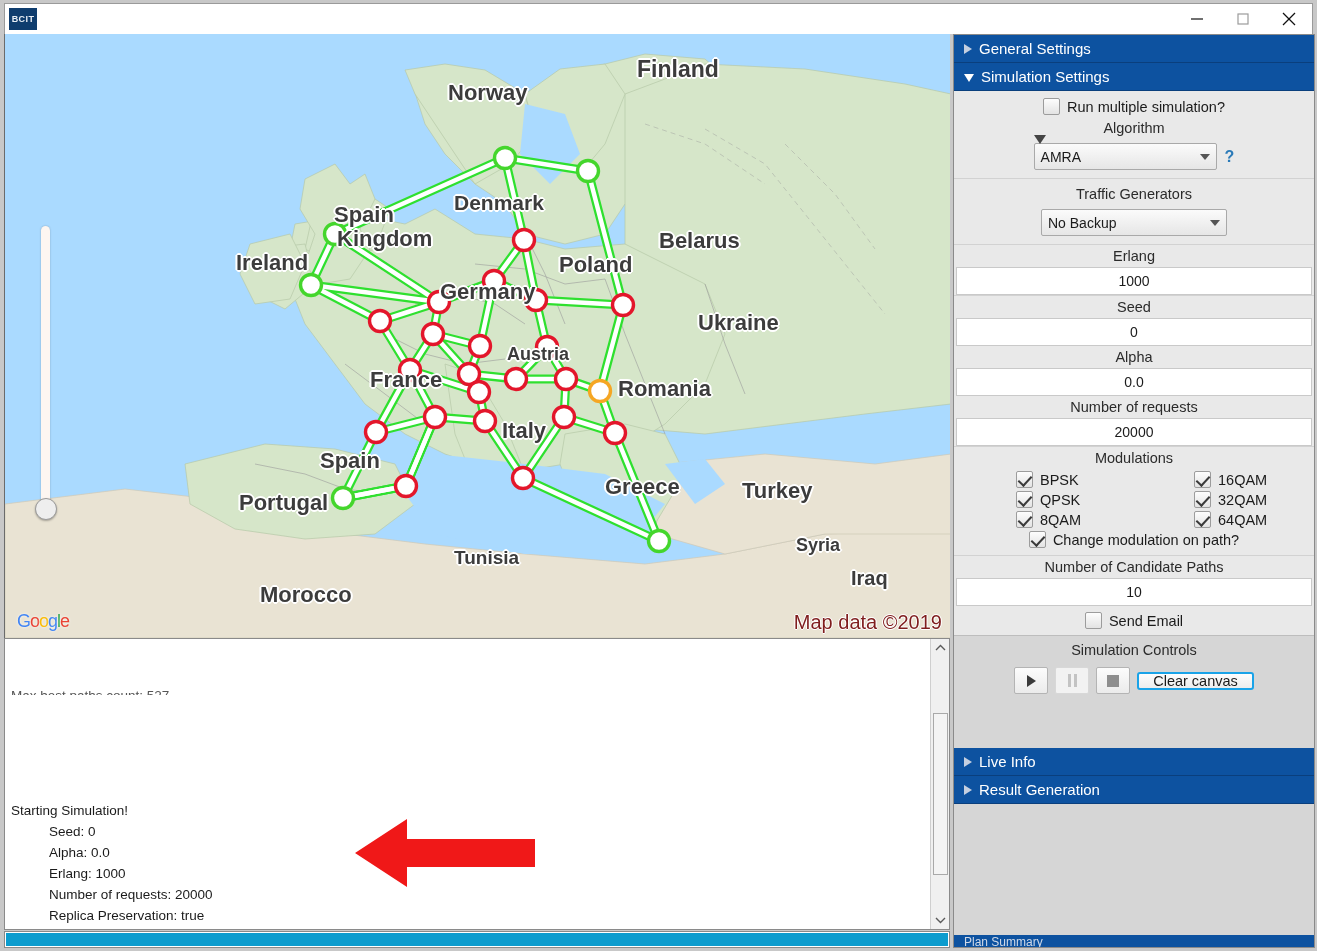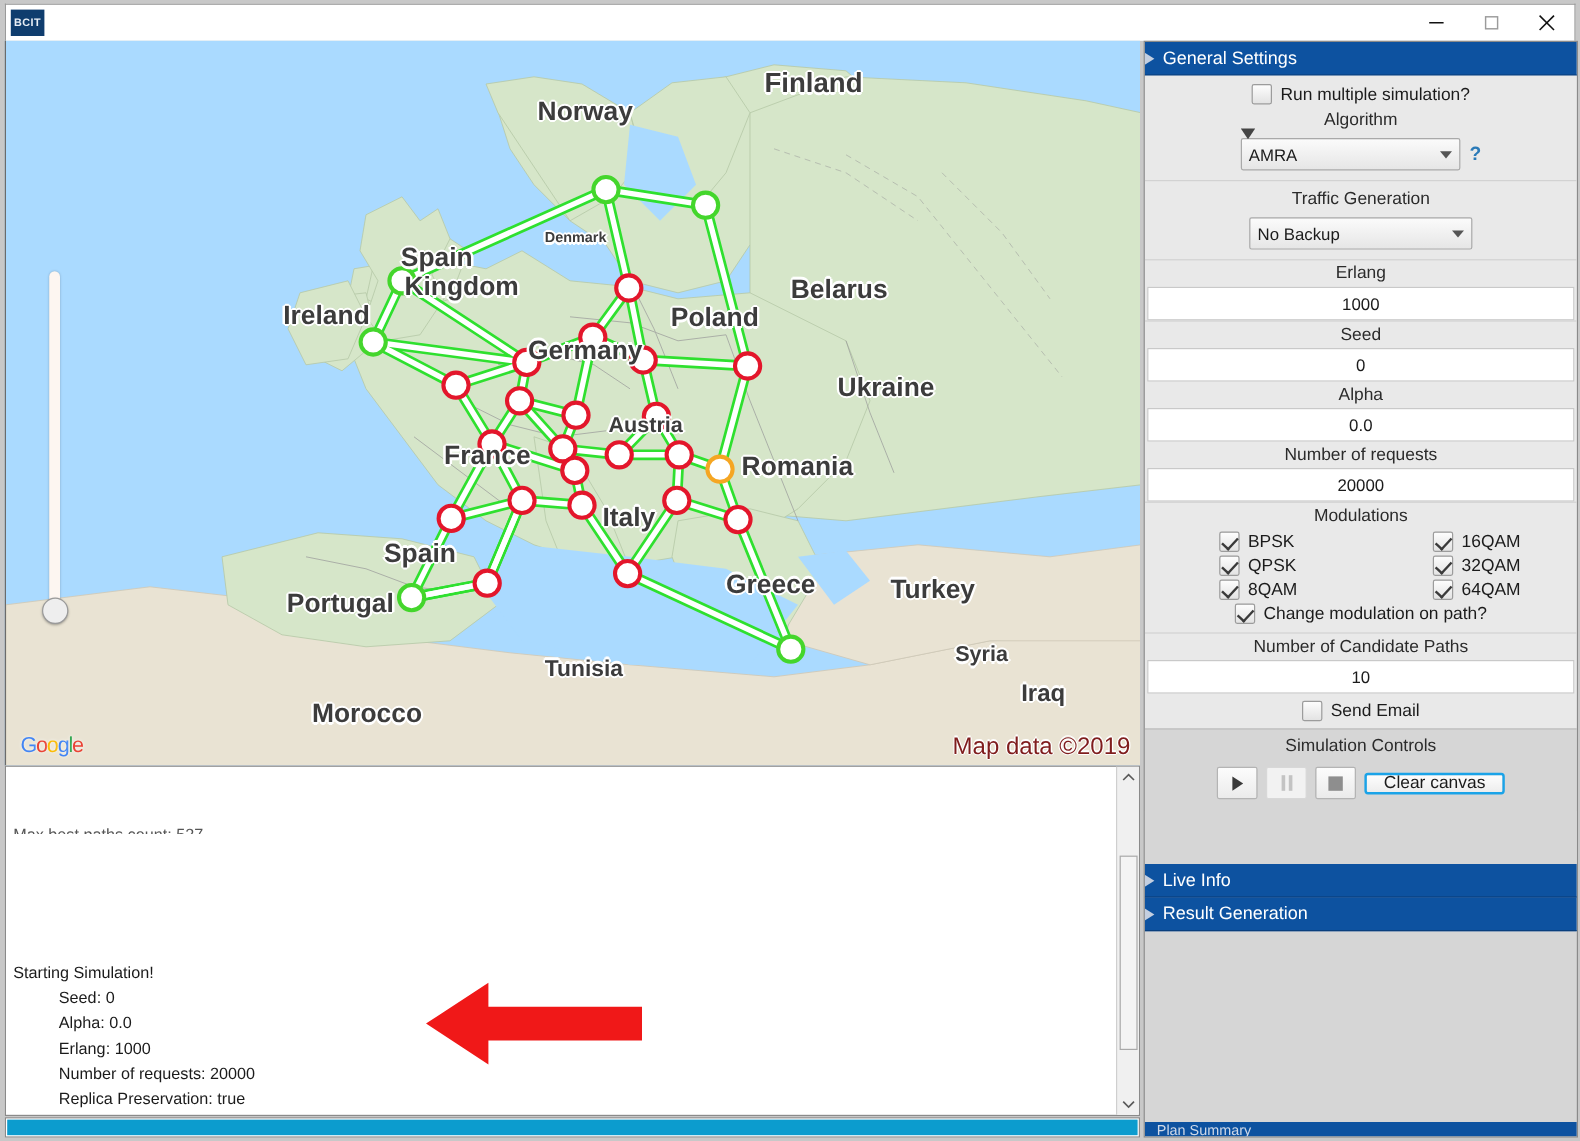--- a/index.html
+++ b/index.html
@@ -91,21 +91,21 @@
   .arrow-left{ position:absolute; left:355px; top:817px; width:180px; height:72px; }
   .arrow-up{ position:absolute; left:1090px; top:795px; width:60px; height:80px; }
 
   
   .panel{
     position:absolute; left:953px; top:34px; width:362px; height:914px;
     background:#d6d6d6; border:1px solid #8a8a8a; overflow:hidden;
   }
   .sec-header{
     height:28px; background:#0d52a0; color:#fff; display:flex; align-items:center;
-    font-size:15px; border-bottom:1px solid #0a3f7d;
+    padding-left:10px; font-size:15px; border-bottom:1px solid #0a3f7d;
   }
   .sec-header.alt{ background:#0d52a0; }
   .tri{ width:0;height:0; margin-right:7px; }
   .tri.right{ border-left:8px solid #c4cfe0; border-top:5px solid transparent; border-bottom:5px solid transparent;}
   .tri.down{ border-top:8px solid #ffffff; border-left:5px solid transparent; border-right:5px solid transparent; margin-bottom:-3px;}
 
   .body{ background:#e9e9e9; }
   .row{ padding:4px 0; border-bottom:1px solid #d2d2d2; }
   .row.nb{ border-bottom:none; }
   .lbl{ font-size:14.5px; color:#2b2b2b; text-align:center; padding:3px 0; }
@@ -362,21 +362,21 @@
         <circle cx="371" cy="398" r="10.5" fill="#ffffff" stroke="#e3162b" stroke-width="3.4"></circle>
         <circle cx="401" cy="452" r="10.5" fill="#ffffff" stroke="#e3162b" stroke-width="3.4"></circle>
         <circle cx="338" cy="464" r="10.5" fill="#ffffff" stroke="#44d62c" stroke-width="3.4"></circle>
         <circle cx="518" cy="444" r="10.5" fill="#ffffff" stroke="#e3162b" stroke-width="3.4"></circle>
         <circle cx="654" cy="507" r="10.5" fill="#ffffff" stroke="#44d62c" stroke-width="3.4"></circle>
       </svg>
 
     <div id="map-labels">
         <div class="mlabel" style="left: 443px; top: 46px; font-size: 22px;">Norway</div>
         <div class="mlabel" style="left: 632px; top: 22px; font-size: 23px;">Finland</div>
-        <div class="mlabel" style="left: 449px; top: 157px; font-size: 12px;">Denmark</div>
+        <div class="mlabel" style="left: 449px; top: 157px; font-size: 21px;">Denmark</div>
         <div class="mlabel" style="left: 329px; top: 168px; font-size: 22px;">Spain</div>
         <div class="mlabel" style="left: 332px; top: 192px; font-size: 22px;">Kingdom</div>
         <div class="mlabel" style="left: 231px; top: 216px; font-size: 22px;">Ireland</div>
         <div class="mlabel" style="left: 654px; top: 194px; font-size: 22px;">Belarus</div>
         <div class="mlabel" style="left: 554px; top: 218px; font-size: 22px;">Poland</div>
         <div class="mlabel" style="left: 435px; top: 245px; font-size: 22px;">Germany</div>
         <div class="mlabel" style="left: 693px; top: 276px; font-size: 22px;">Ukraine</div>
         <div class="mlabel" style="left: 365px; top: 333px; font-size: 22px; text-align: right;">France</div>
         <div class="mlabel" style="left: 502px; top: 310px; font-size: 18px;">Austria</div>
         <div class="mlabel" style="left: 613px; top: 342px; font-size: 22px;">Romania</div>
@@ -434,20 +434,24 @@
     <polygon points="30,0 60,34 44,34 44,80 16,80 16,34 0,34" fill="#f01818"></polygon>
   </svg>
 
   <div class="panel">
 
     <div class="sec-header">
       <span class="tri right"></span>
       <span>General Settings</span>
     </div>
 
+    <div class="sec-header alt">
+      <span class="tri down"></span>
+      <span>Simulation Settings</span>
+    </div>
 
     <div class="body">
 
       <div class="row nb" style="padding:7px 0 2px;">
         <div style="display:flex;justify-content:center;">
           <label class="chkline">
             <span class="chk"></span>
             <span>Run multiple simulation?</span>
           </label>
         </div>
@@ -457,21 +461,21 @@
       <div class="selrow">
         <div class="select">
           <span class="popmark"></span>
           <span>AMRA</span>
           <span class="caret"></span>
         </div>
         <span class="qmark">?</span>
       </div>
 
       <div style="border-top:1px solid #d2d2d2;">
-        <div class="lbl" style="padding-top:7px;">Traffic Generation</div>
+        <div class="lbl" style="padding-top:7px;">Traffic Generators</div>
         <div class="selrow">
           <div class="select wide">
             <span>No Backup</span>
             <span class="caret"></span>
           </div>
         </div>
       </div>
 
       <div style="border-top:1px solid #d2d2d2;">
         <div class="lbl">Erlang</div>

